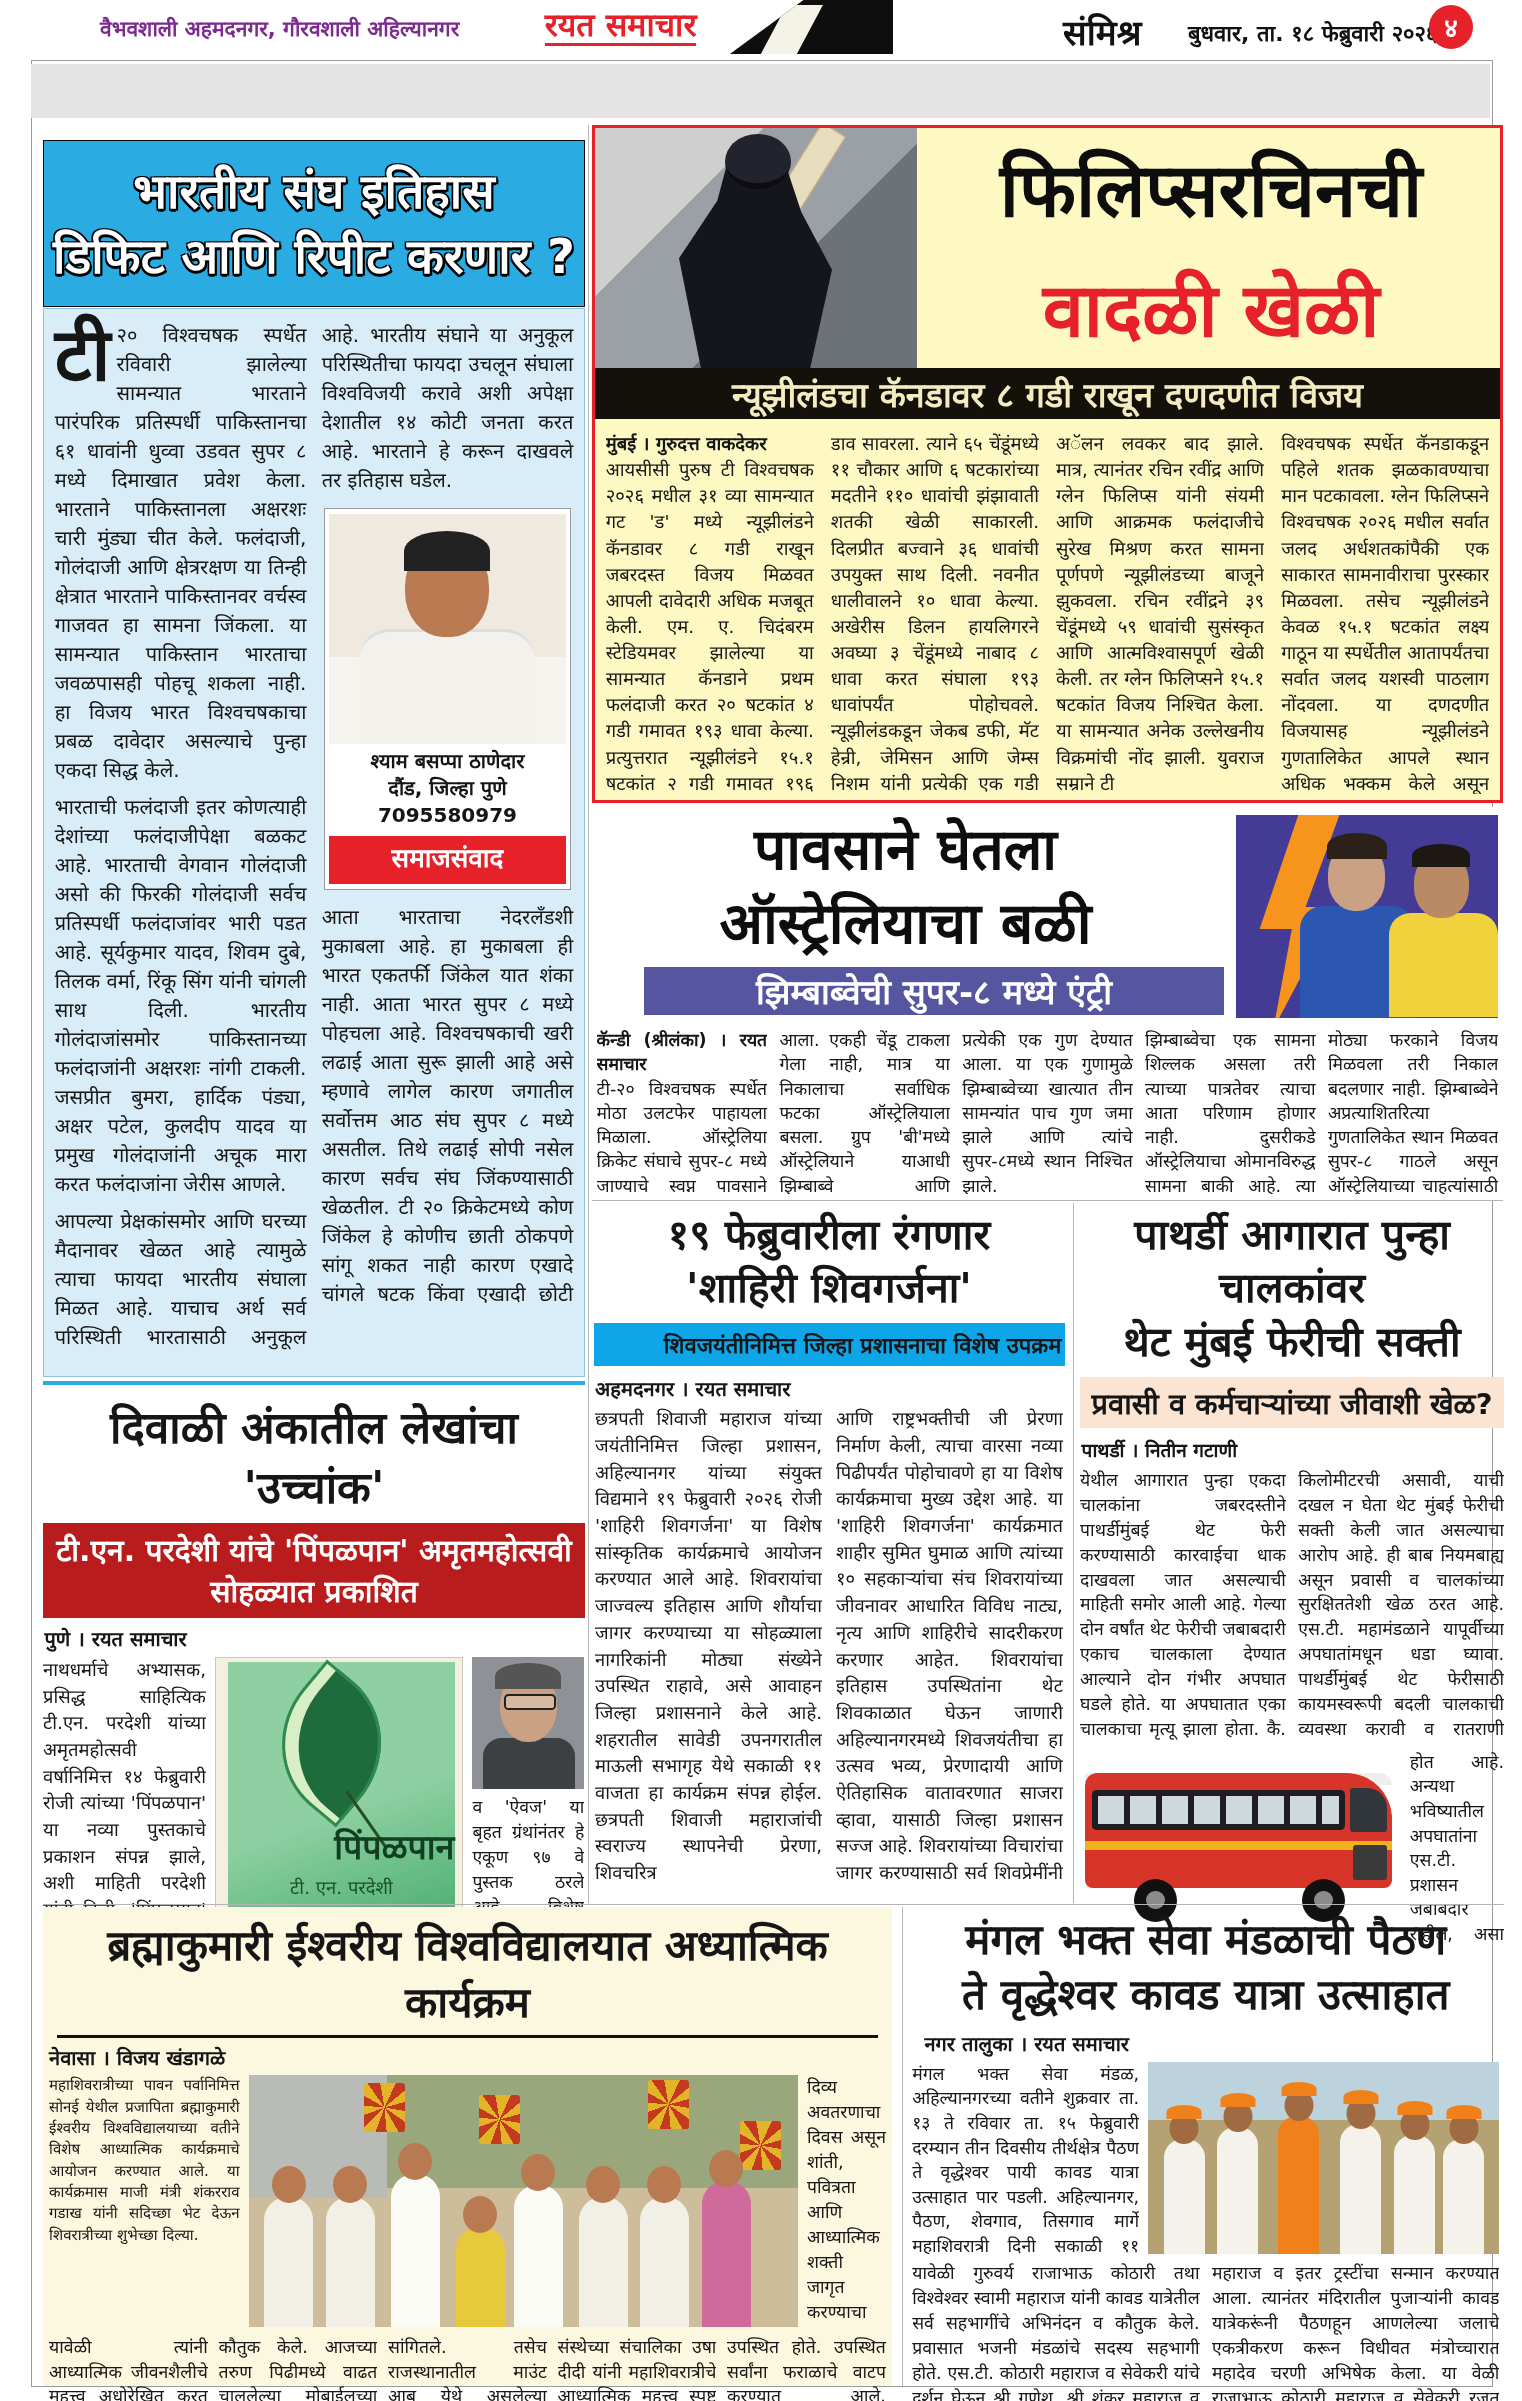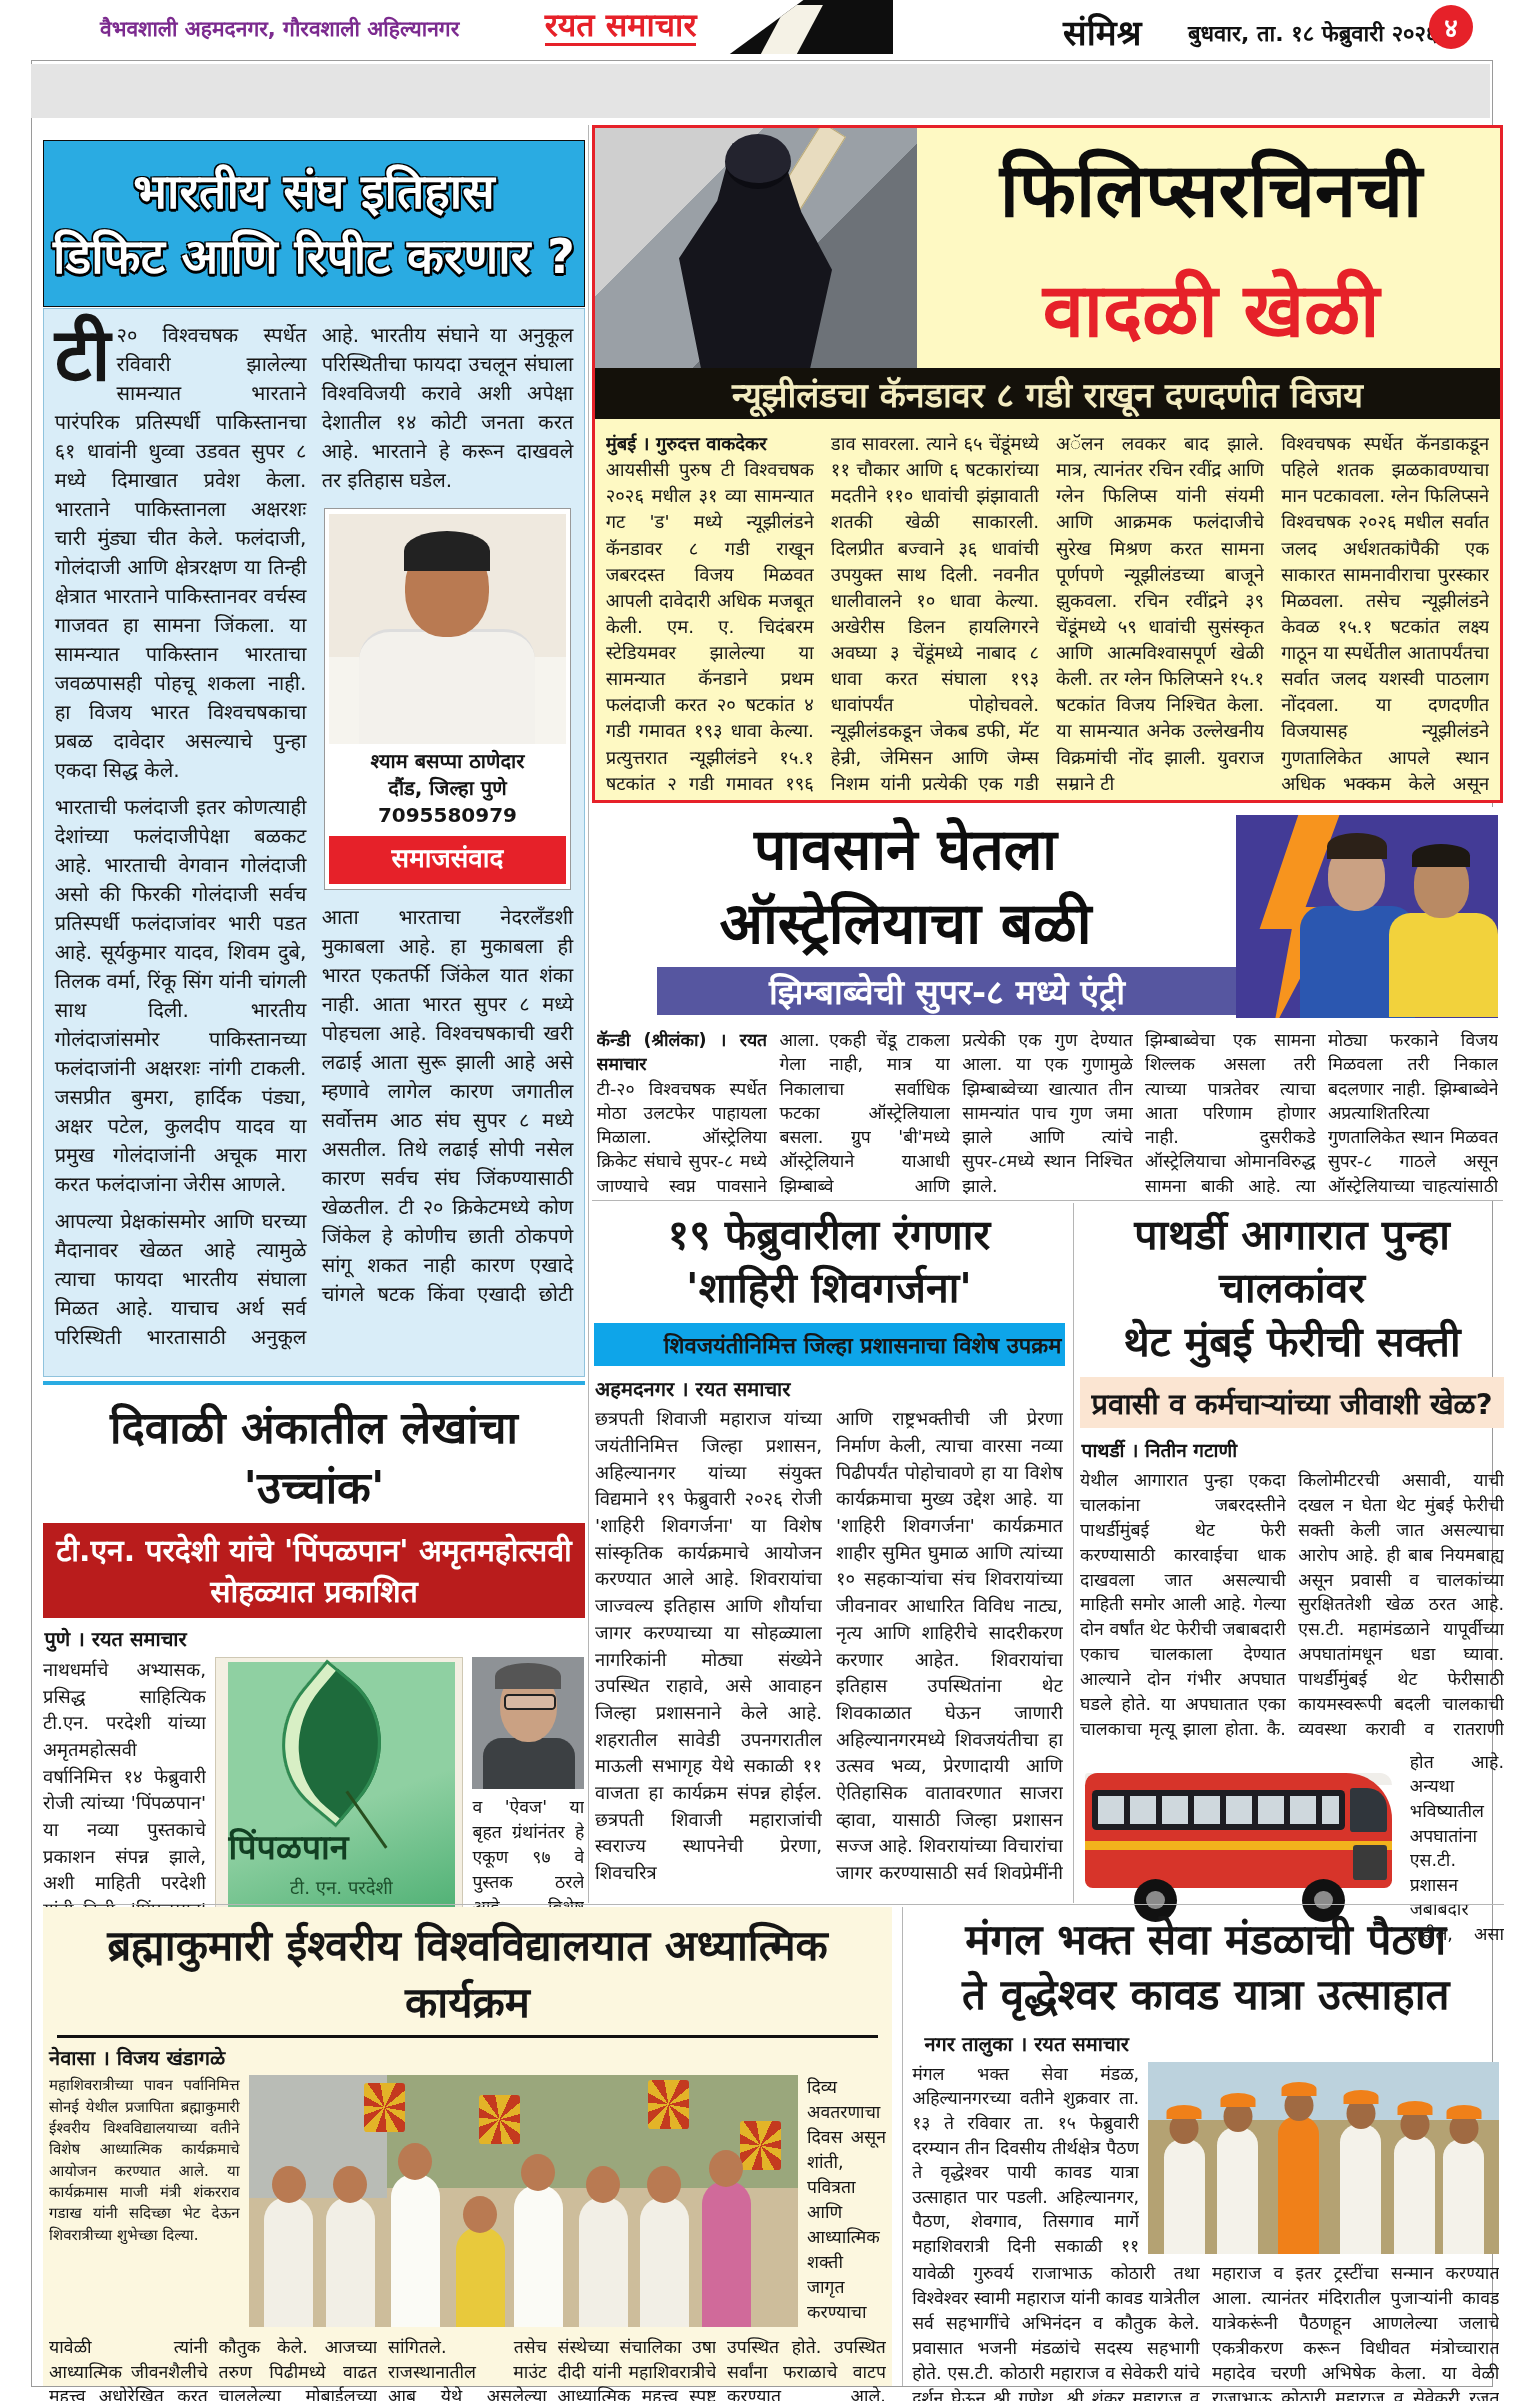--- a/index.html
+++ b/index.html
@@ -50,21 +50,21 @@
   .bat-bat{position:absolute;left:192px;top:-7.7px;width:26px;height:123px;background:#e8dcbf;transform:rotate(32deg);border:1.5px solid #b9a977;}
   .a2h1{position:absolute;left:330px;top:9.2px;width:572px;text-align:center;font-size:74px;font-weight:bold;color:#0d0d0d;}
   .a2h2{position:absolute;left:330px;top:129px;width:572px;text-align:center;font-size:74px;font-weight:bold;color:#e62129;}
   .a2strip{position:absolute;left:0;top:240px;width:100%;height:51px;background:#14110a;color:#f3ecc0;
            font-size:34px;font-weight:bold;display:flex;align-items:center;justify-content:center;}
   .a2body{position:absolute;left:10.7px;top:303px;right:10.7px;bottom:6.1px;display:flex;gap:17px;font-size:18.4px;line-height:1.42;overflow:hidden;}
   .a2body .col{flex:1;overflow:hidden;}
   
   .a3{position:absolute;left:592px;top:807px;width:911px;height:393px;background:#fff;}
   .a3h{position:absolute;left:68px;top:4.6px;width:491px;text-align:center;font-size:57px;font-weight:bold;line-height:1.3;color:#0d0d0d;}
-  .a3sub{position:absolute;left:65px;top:160px;width:580px;height:48px;background:#5656a0;color:#fff;
+  .a3sub{position:absolute;left:52px;top:160px;width:580px;height:48px;background:#5656a0;color:#fff;
          font-size:34px;font-weight:bold;display:flex;align-items:center;justify-content:center;}
   .a3photo{position:absolute;right:4.6px;top:7.7px;width:262px;height:203px;background:#433b96;overflow:hidden;}
   .bolt{position:absolute;left:14px;top:-7.7px;width:92px;height:222px;background:#f7941e;
         clip-path:polygon(55% 0,100% 0,60% 45%,95% 45%,25% 100%,45% 55%,10% 55%);}
   .p1-head{position:absolute;left:92px;top:28px;width:57px;height:68px;border-radius:46%;background:#caa183;}
   .p1-hair{position:absolute;left:91px;top:18.4px;width:60px;height:26px;border-radius:50% 50% 0 0;background:#2c2118;}
   .p1-shirt{position:absolute;left:64px;top:91px;width:115px;height:112px;border-radius:23px 23px 0 0;background:#2b57b0;}
   .p2-head{position:absolute;left:178px;top:37px;width:55px;height:66px;border-radius:46%;background:#b98a64;}
   .p2-hair{position:absolute;left:176px;top:29px;width:58px;height:23px;border-radius:50% 50% 0 0;background:#1d1812;}
   .p2-shirt{position:absolute;left:153px;top:98px;width:109px;height:104px;border-radius:21.5px 21.5px 0 0;background:#f2d23c;}
@@ -102,21 +102,21 @@
   .a6h{font-size:44px;font-weight:bold;text-align:center;margin:10.7px 0 7.7px;}
   .a6sub{background:#b91c1c;color:#fff;font-size:30px;font-weight:bold;text-align:center;padding:6.1px 1.5px;margin-bottom:7.7px;}
   .a6by{font-size:20px;margin:0 1.5px 4.6px;}
   .a6row{display:flex;gap:9.2px;height:270px;overflow:hidden;}
   .a6c1{width:163px;font-size:18.4px;line-height:1.45;overflow:hidden;}
   .book{position:relative;width:246px;height:267px;background:#f4efe2;flex:none;border:0.8px solid #cfc8b4;}
   .book-cover{position:absolute;left:12.3px;top:4.6px;right:7.7px;bottom:4.6px;background:linear-gradient(160deg,#8fd0a2 0 55%,#4caf72 100%);}
   .leaf{position:absolute;left:46px;top:20px;width:115px;height:123px;background:#1e6b3c;border-radius:0 70% 0 70%;transform:rotate(40deg);
         box-shadow:inset 0 0 0 3.1px #2f8a52, inset 14px -9.2px 0 0 #d8efc5;}
   .leaf-stem{position:absolute;left:137px;top:123px;width:3.1px;height:69px;background:#274e1f;transform:rotate(-35deg);}
-  .book-title{position:absolute;left:0;right:0;bottom:51px;text-align:left;font-size:34px;font-weight:bold;color:#123f22;margin-top:32px;}
+  .book-title{position:absolute;left:0;right:0;bottom:51px;text-align:right;font-size:34px;font-weight:bold;color:#123f22;margin-top:32px;}
   .book-author{position:absolute;left:0;right:0;bottom:21.5px;text-align:center;font-size:18.4px;color:#1d4f2c;}
   .a6c3{width:112px;display:flex;flex-direction:column;gap:6.1px;overflow:hidden;}
   .authorphoto{position:relative;width:112px;height:132px;background:#8e9296;overflow:hidden;flex:none;}
   .ap-head{position:absolute;left:28px;top:14px;width:57px;height:71px;border-radius:48%;background:#caa183;}
   .ap-hair{position:absolute;left:23px;top:6.1px;width:66px;height:26px;border-radius:50% 50% 0 0;background:#555;}
   .ap-glasses{position:absolute;left:32px;top:37px;width:48px;height:12.3px;border:2.3px solid #222;border-radius:4.6px;background:rgba(255,255,255,.25);}
   .ap-shirt{position:absolute;left:10.7px;top:81px;width:92px;height:54px;border-radius:18.4px 18.4px 0 0;background:#3c4043;}
   .a6c3txt{font-size:17.6px;line-height:1.42;overflow:hidden;}
   .a6bottom{display:flex;gap:12.3px;margin-top:7.7px;font-size:18.4px;line-height:1.42;height:115px;overflow:hidden;}
   .a6bottom .col{flex:1;overflow:hidden;}

